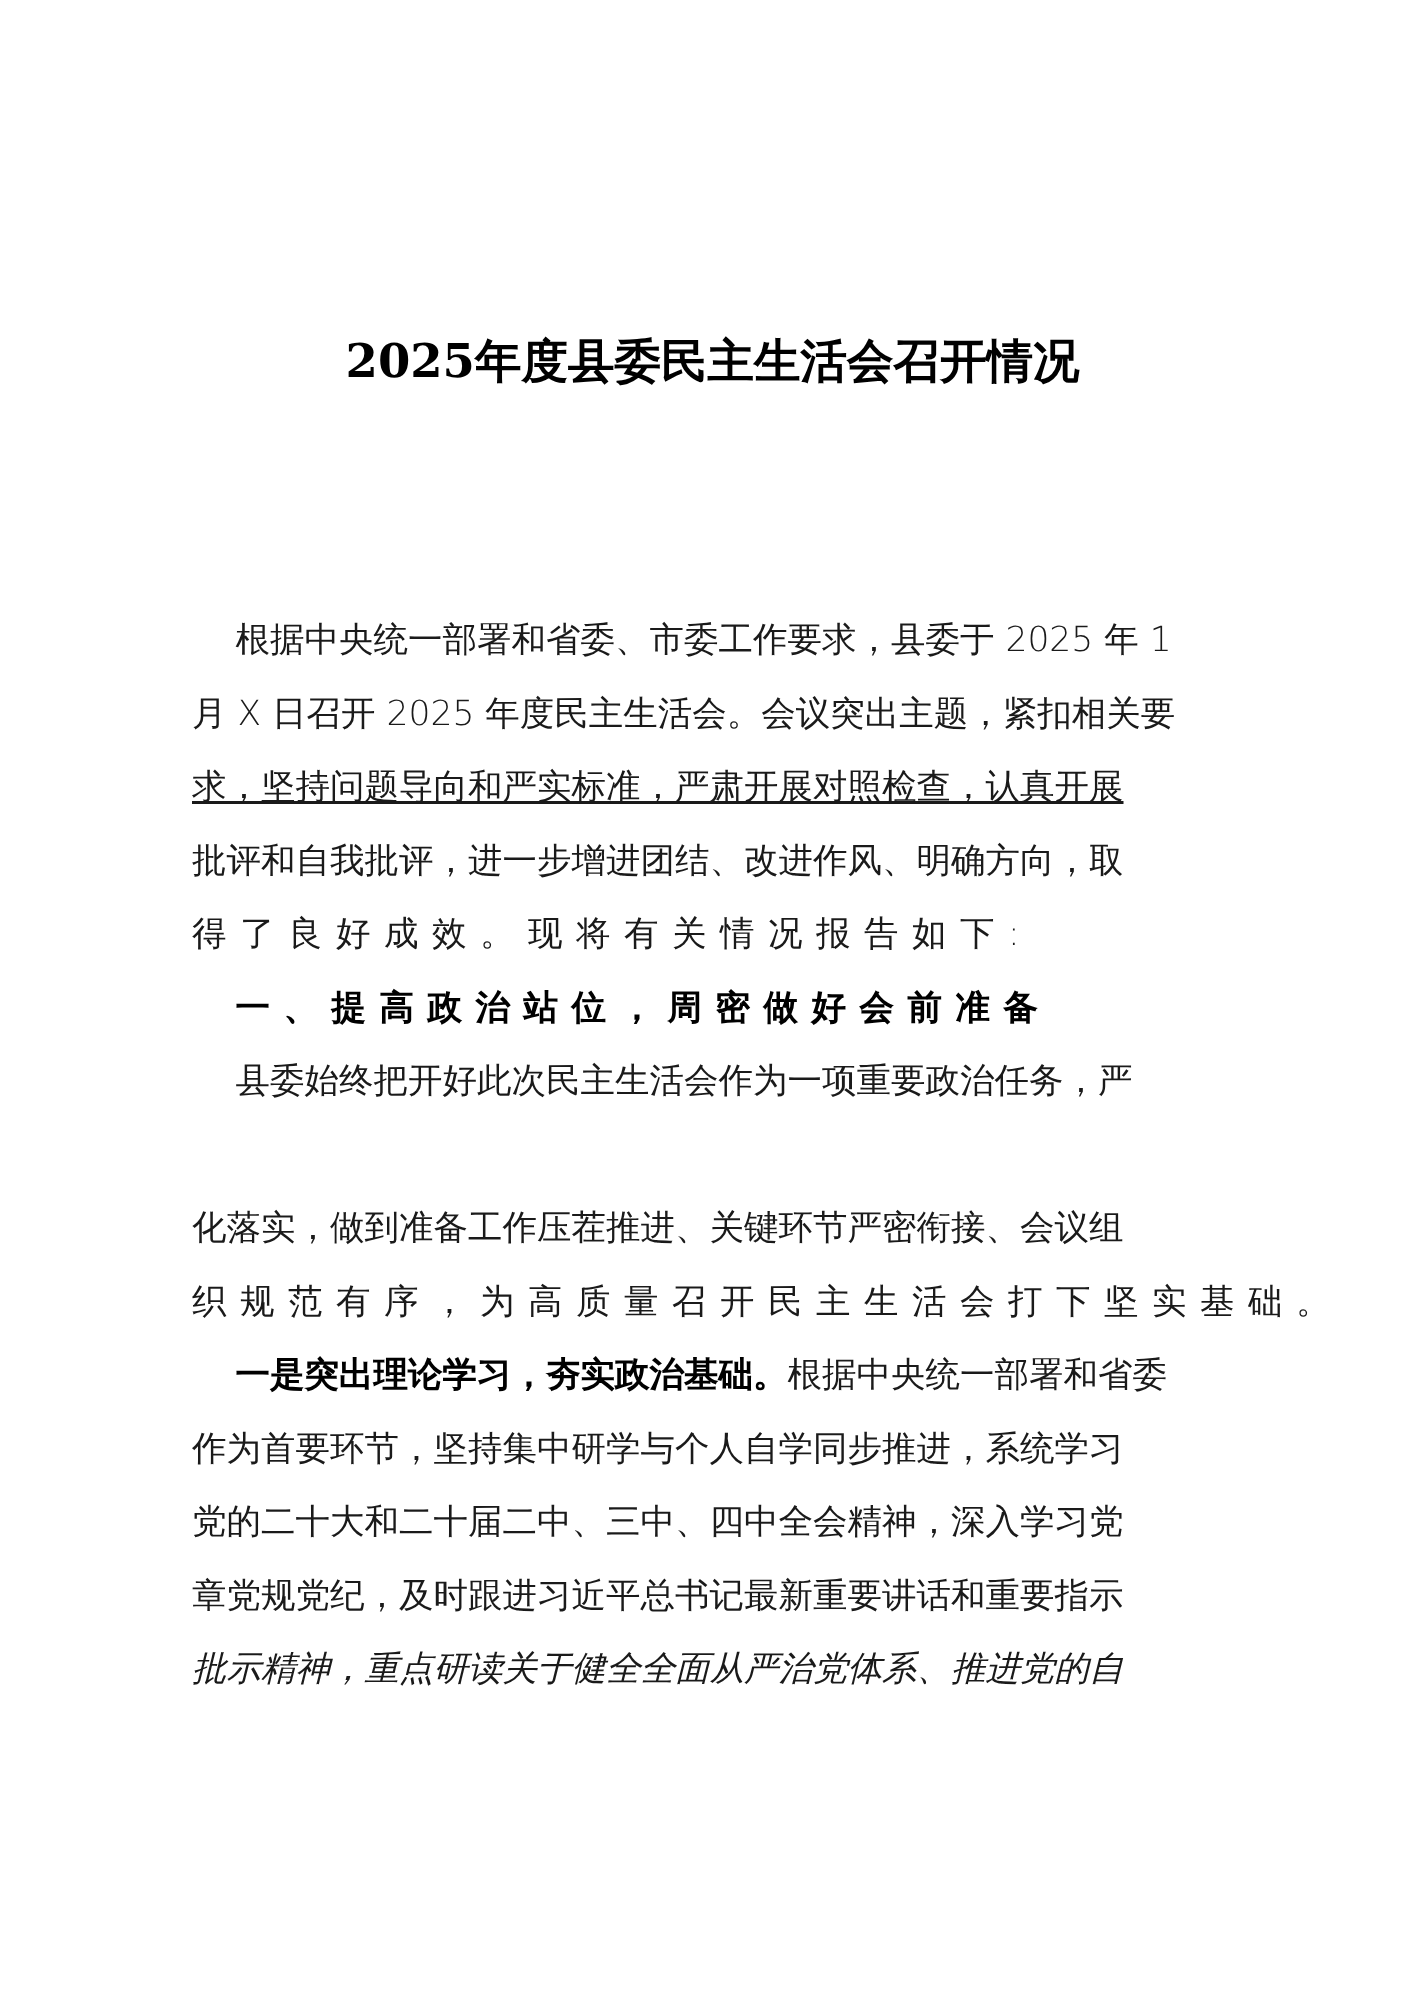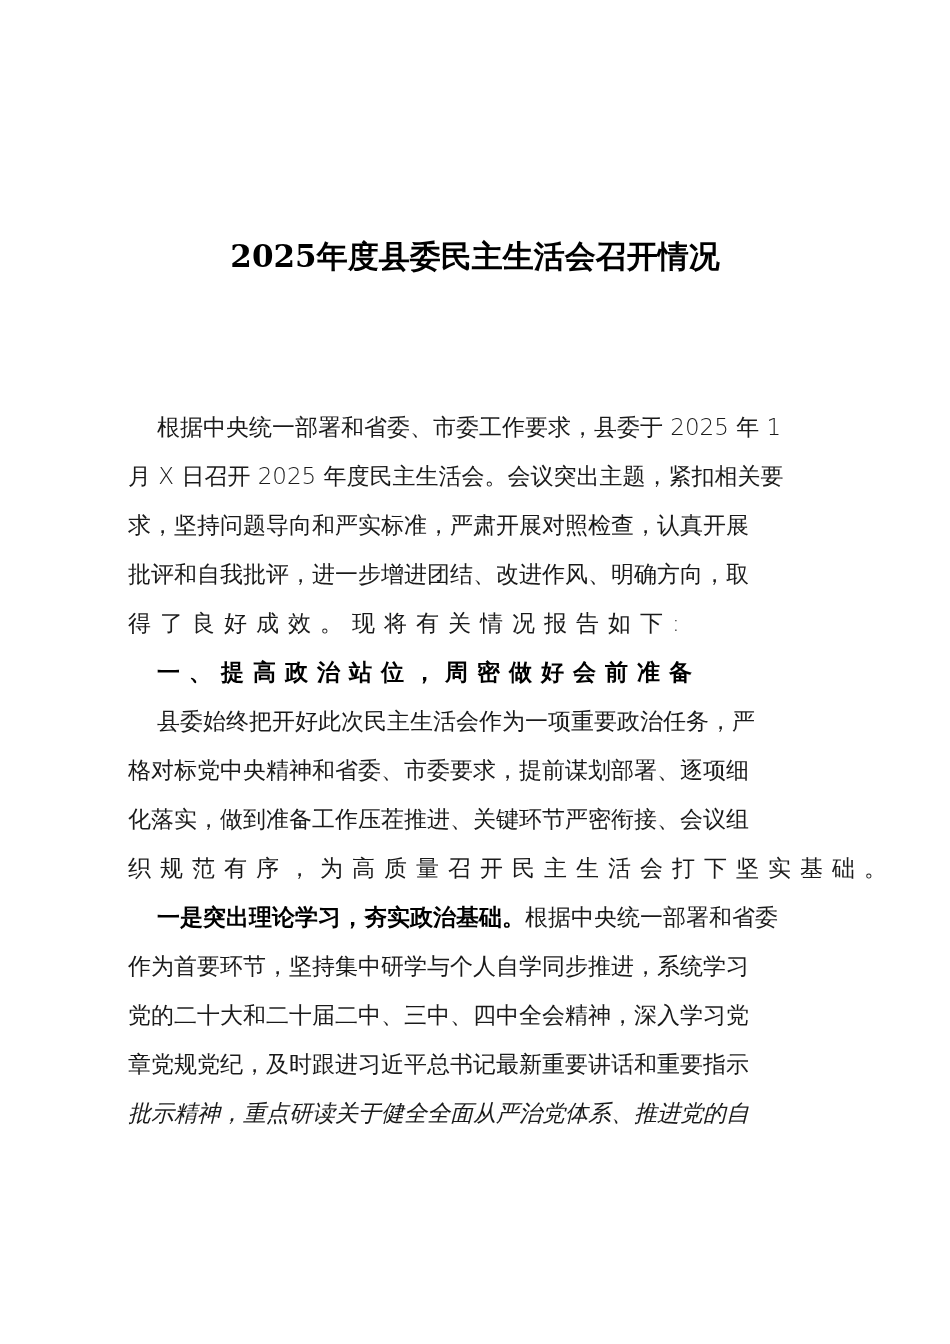--- a/index.html
+++ b/index.html
@@ -1,46 +1,45 @@
 <!DOCTYPE html>
 <html><head>
 <meta charset="utf-8">
 <style>
   html, body { margin: 0; padding: 0; background: #ffffff; }
   body { width: 950px; height: 1344px; position: relative; overflow: hidden;
          font-family: "DejaVu Serif", "Liberation Serif", serif; color: #111; }
   .page { position: absolute; left: 0; top: 0; width: 950px; height: 1344px; background: #fff; }
   .title { position: absolute; left: 0; width: 950px; text-align: center;
            font-family: "DejaVu Serif", serif; font-weight: bold; font-size: 31px; color: #000; }
-  .t1 { top: 220px; margin-top: 16px; }
+  .t1 { top: 220px; }
   .t2 { top: 270px; }
   .line { position: absolute; left: 128px; width: 702px; font-size: 23px; height: 32px; line-height: 32px;
           text-align: justify; text-align-last: justify; white-space: nowrap; overflow: visible;
           font-family: "DejaVu Sans", "Liberation Sans", sans-serif; font-weight: 300; color: #1a1a1a; margin-top: 32px; }
   .line.indent { left: 157px; width: 673px; }
   .line.last { text-align-last: left; }
   .heading { font-weight: bold; color: #000; }
   .b { font-weight: bold; color: #000; }
 </style>
 </head>
 <body>
 
 <div class="page">
   <div class="title t1">2025年度县委民主生活会召开情况</div>
 
   <div class="line indent" style="top: 379px; letter-spacing: 0px; text-align-last: left;">根据中央统一部署和省委、市委工作要求，县委于 2025 年 1</div>
   <div class="line" style="top: 428px; letter-spacing: 0px; text-align-last: left;">月 X 日召开 2025 年度民主生活会。会议突出主题，紧扣相关要</div>
-  <div class="line" style="top: 477px; letter-spacing: 0px; text-align-last: left;">求，坚持问题导向和严实标准，严肃开展对照检查，认真开展</div>
+  <div class="line" style="top: 477px; letter-spacing: 0px; text-align-last: left; text-decoration: underline;">求，坚持问题导向和严实标准，严肃开展对照检查，认真开展</div>
   <div class="line" style="top: 526px; letter-spacing: 0px; text-align-last: left;">批评和自我批评，进一步增进团结、改进作风、明确方向，取</div>
   <div class="line last" style="top: 575px; letter-spacing: 9px;">得了良好成效。现将有关情况报告如下:</div>
 
   <div class="line indent last heading" style="top: 624px; letter-spacing: 9px;">一、提高政治站位，周密做好会前准备</div>
 
   <div class="line indent" style="top: 673px; letter-spacing: 0px; text-align-last: left;">县委始终把开好此次民主生活会作为一项重要政治任务，严</div>
-  <div class="line" style="top: 722px; letter-spacing: 0px; text-align-last: left;">格对标党中央精神和省委、市委要求，提前谋划部署、逐项细</div>
   <div class="line" style="top: 771px; letter-spacing: 0px; text-align-last: left;">化落实，做到准备工作压茬推进、关键环节严密衔接、会议组</div>
   <div class="line last" style="top: 820px; letter-spacing: 9px;">织规范有序，为高质量召开民主生活会打下坚实基础。</div>
 
   <div class="line indent" style="top: 869px; letter-spacing: 0px; text-align-last: left;">
     <span class="b">一是突出理论学习，夯实政治基础。</span><span>根据中央统一部署和省委</span>
   </div>
   <div class="line" style="top: 918px; letter-spacing: 0px; text-align-last: left;">作为首要环节，坚持集中研学与个人自学同步推进，系统学习</div>
   <div class="line" style="top: 967px; letter-spacing: 0px; text-align-last: left;">党的二十大和二十届二中、三中、四中全会精神，深入学习党</div>
   <div class="line" style="top: 1016px; letter-spacing: 0px; text-align-last: left;">章党规党纪，及时跟进习近平总书记最新重要讲话和重要指示</div>
   <div class="line" style="top: 1065px; letter-spacing: 0px; text-align-last: left; font-style: italic;">批示精神，重点研读关于健全全面从严治党体系、推进党的自</div>

